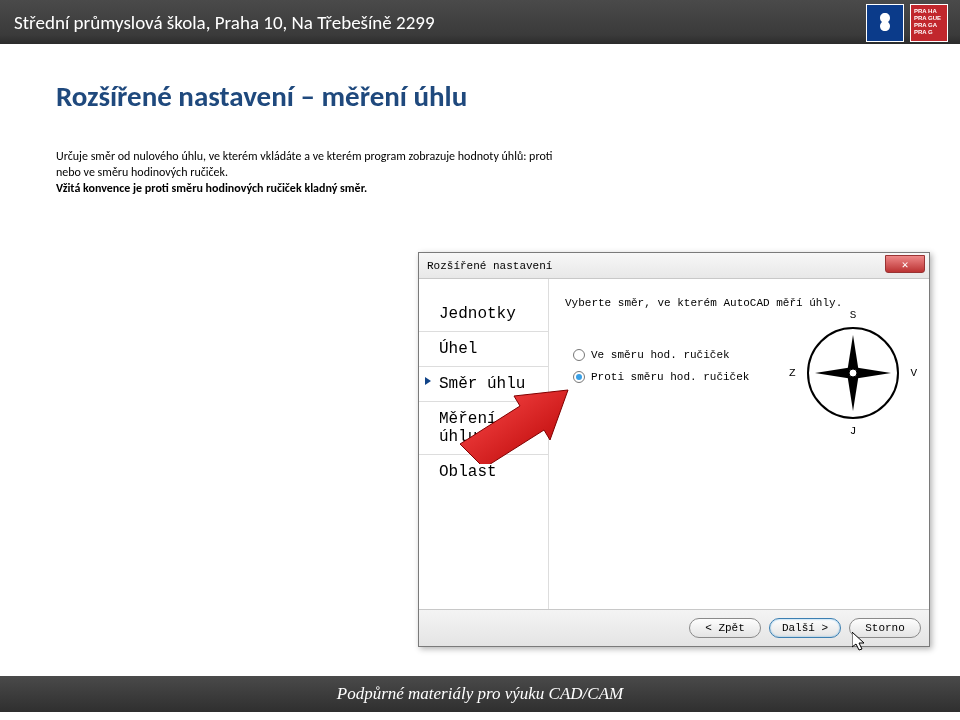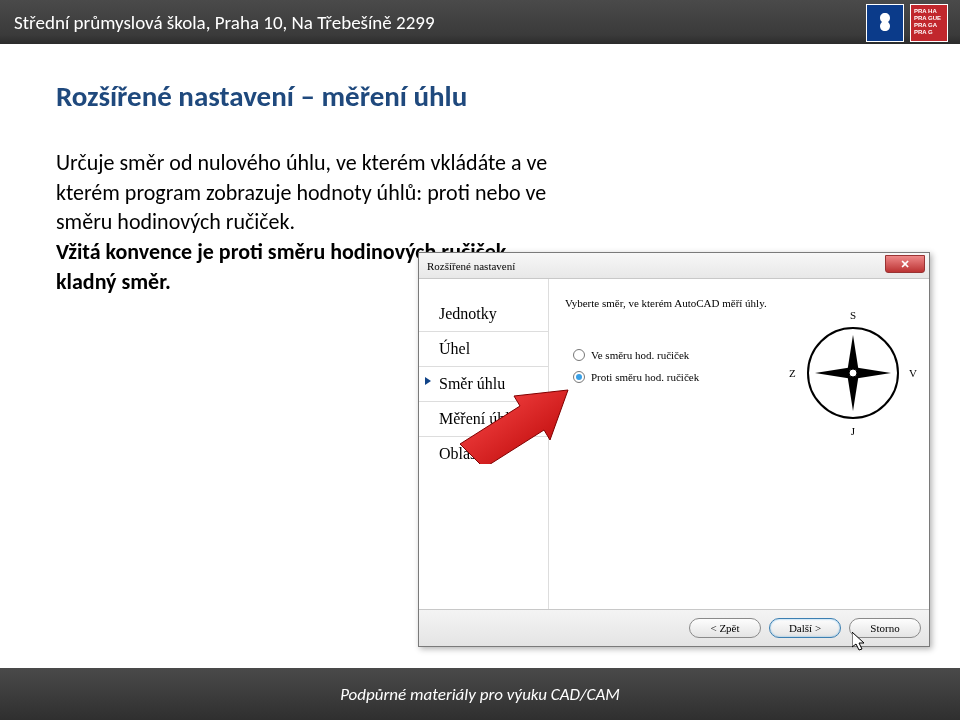--- a/index.html
+++ b/index.html
@@ -46,34 +46,34 @@
     padding: 34px 56px 0 56px;
   }
   .title {
     color: #1f497d;
     font-size: 29px;
     font-weight: bold;
     margin-bottom: 34px;
   }
   .body-text {
     color: #000;
-    font-size: 22px;
+    font-size: 12px;
     line-height: 1.35;
     max-width: 500px;
   }
   .bold { font-weight: bold; }
   .dialog {
     position: absolute;
     left: 418px;
     top: 252px;
     width: 512px;
     border: 1px solid #7a7a7a;
     background: #f5f5f5;
     box-shadow: 2px 2px 6px rgba(0,0,0,.3);
-    font-family: Liberation Serif, serif;
+    font-family: Liberation Mono, monospace;
     font-size: 11px;
   }
   .dialog-titlebar {
     height: 26px;
     background: linear-gradient(to bottom,#f7f7f7,#e8e8e8);
     border-bottom:1px solid #c8c8c8;
     display:flex; align-items:center;
     padding:0 8px;
     position:relative;
   }
@@ -161,29 +161,30 @@
     left: 450px;
     top: 384px;
     pointer-events:none;
   }
   .cursor {
     position:absolute;
     left: 852px; top: 632px;
   }
   .footer-bar {
     position:absolute;
-    bottom:0; left:0; right:0;
-    height:52px;
+    bottom:8px; left:0; right:0;
+    height:36px;
     background: linear-gradient(to bottom,#4a4a4a,#2f2f2f);
     color:#fff;
     display:flex;
     align-items:center;
     justify-content:center;
     font-size:17px;
     font-style:italic;
+    font-family:Liberation Serif, serif;
   }
 </style>
 </head>
 <body>
 
 <div class="top-bar">
   <span>Střední průmyslová škola, Praha 10, Na Třebešíně 2299</span>
   <div class="logos">
     <div class="logo-sps">
       <svg width="24" height="24" viewBox="0 0 24 24">

